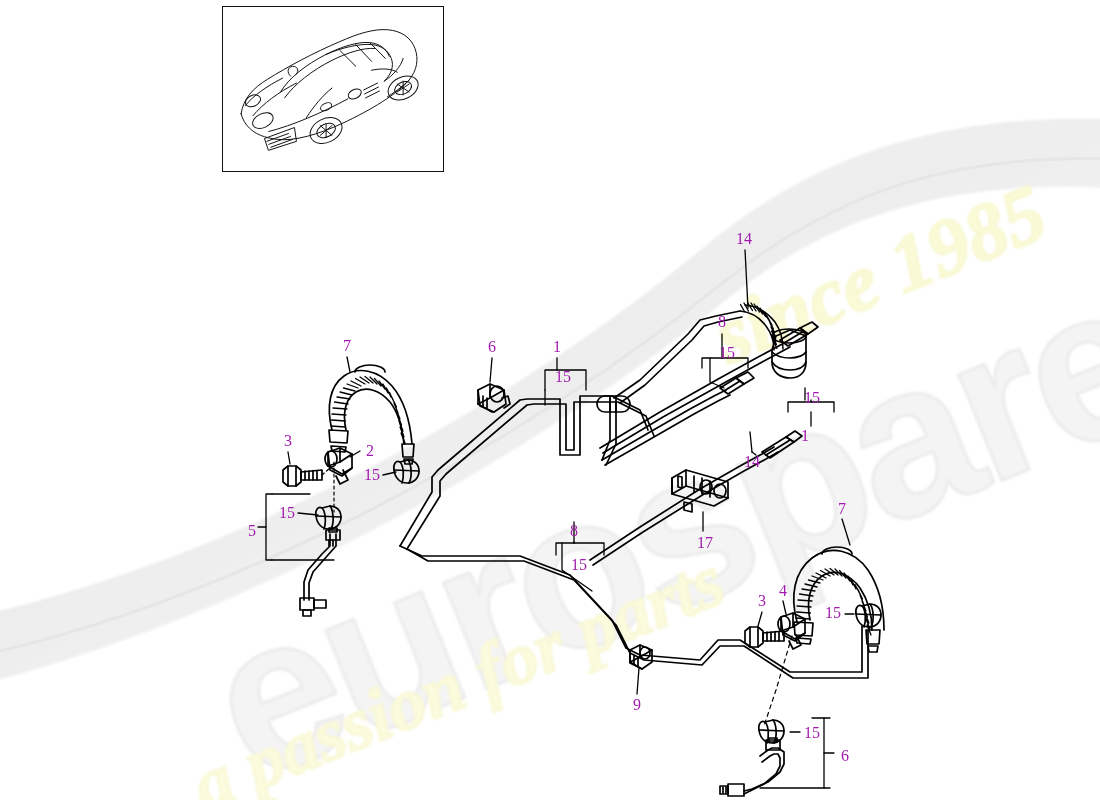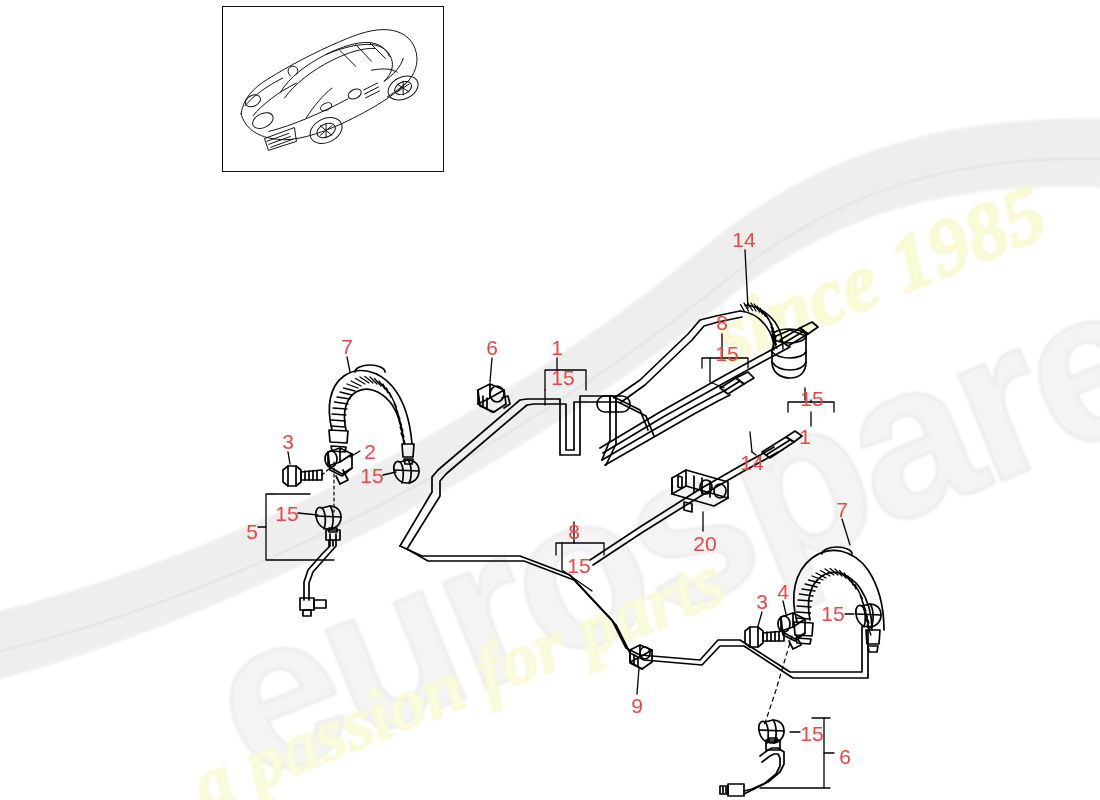--- a/index.html
+++ b/index.html
@@ -20,22 +20,22 @@
     border:1.6px solid #111;background:#fff;box-sizing:border-box;
   }
   #thumb-box svg{display:block;width:100%;height:100%;}
 
   
   #diagram{position:absolute;left:0;top:0;width:1100px;height:800px;}
 
   
   .callout{
     position:absolute;
-    font-family:Liberation Sans, sans-serif;
-    font-size:21px;color:#ef4444;line-height:1;
+    font-family:Liberation Serif, serif;
+    font-size:16px;color:#a21caf;line-height:1;
     white-space:nowrap;
     transform:translate(-50%,-50%);
     letter-spacing:0px;
   }
 </style>
 </head>
 <body>
 
 <div id="stage">
 
@@ -423,21 +423,21 @@
       <div class="callout" style="left: 722px; top: 322px;">8</div>
       <div class="callout" style="left: 727px; top: 353px;">15</div>
       <div class="callout" style="left: 812px; top: 398px;">15</div>
       <div class="callout" style="left: 805px; top: 436px;">1</div>
       <div class="callout" style="left: 752px; top: 462px;">14</div>
       <div class="callout" style="left: 288px; top: 441px;">3</div>
       <div class="callout" style="left: 370px; top: 451px;">2</div>
       <div class="callout" style="left: 372px; top: 475px;">15</div>
       <div class="callout" style="left: 287px; top: 513px;">15</div>
       <div class="callout" style="left: 252px; top: 531px;">5</div>
-      <div class="callout" style="left: 705px; top: 543px;">20</div>
+      <div class="callout" style="left: 705px; top: 543px;">17</div>
       <div class="callout" style="left: 574px; top: 531px;">8</div>
       <div class="callout" style="left: 579px; top: 565px;">15</div>
       <div class="callout" style="left: 842px; top: 509px;">7</div>
       <div class="callout" style="left: 762px; top: 601px;">3</div>
       <div class="callout" style="left: 783px; top: 591px;">4</div>
       <div class="callout" style="left: 833px; top: 613px;">15</div>
       <div class="callout" style="left: 637px; top: 705px;">9</div>
       <div class="callout" style="left: 812px; top: 733px;">15</div>
       <div class="callout" style="left: 845px; top: 756px;">6</div>
     </div>

